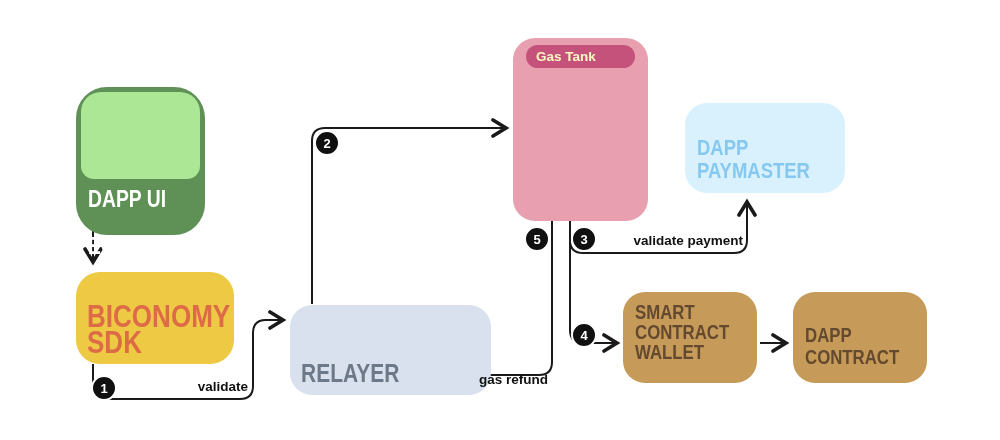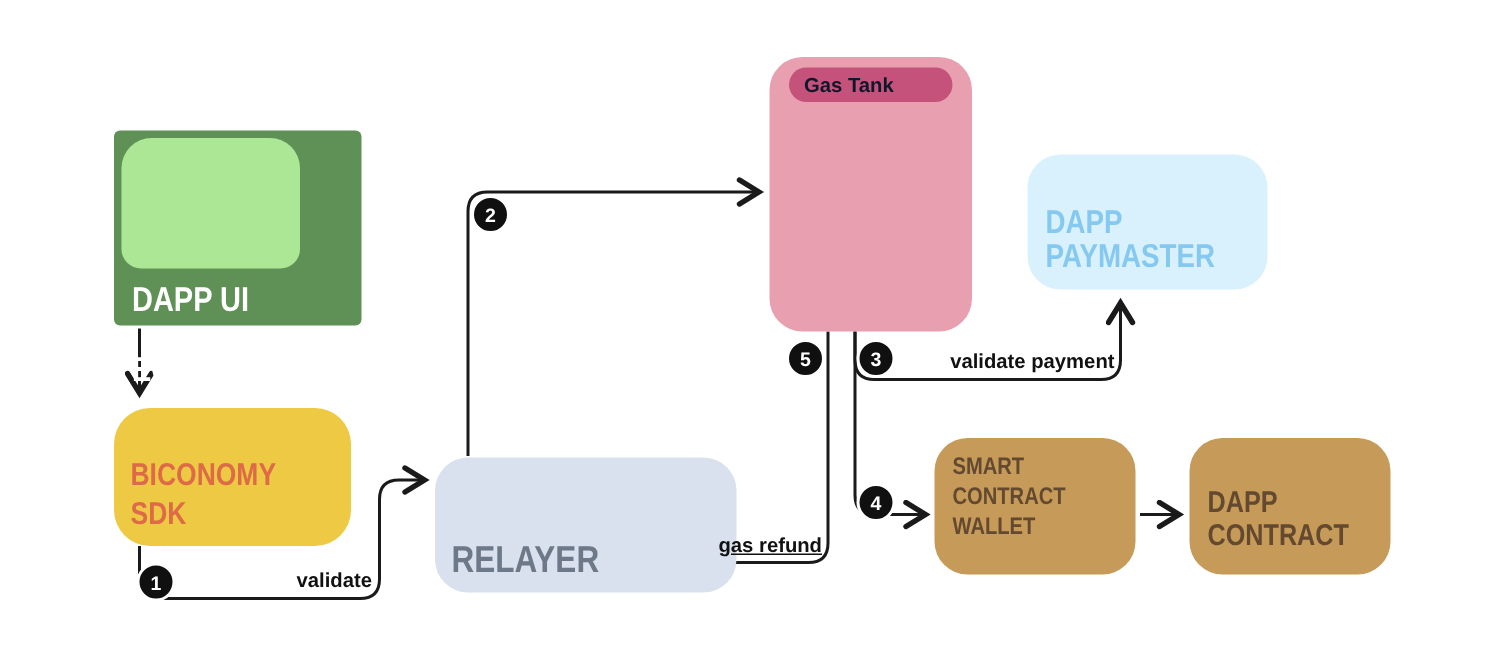--- a/index.html
+++ b/index.html
@@ -3,54 +3,54 @@
 <meta charset="utf-8">
 <style>
   html,body{margin:0;padding:0;background:#fff;}
   #stage{
     position:relative;width:1000px;height:440px;background:#ffffff;overflow:hidden;
     font-family:"Liberation Sans", sans-serif;
   }
   .node{position:absolute;border-radius:22px;}
   .hline{transform:scaleX(0.84);transform-origin:0 50%;white-space:nowrap;font-weight:bold;}
   
-  #eoa-box{left:76px;top:87px;width:129px;height:130px;background:#5f9156;border-radius:4px;padding-left:36px;}
+  #eoa-box{left:76px;top:87px;width:129px;height:148px;background:#5f9156;border-radius:31px;}
   #eoa-inner{position:absolute;left:5px;top:5px;width:119px;height:87px;background:#abe795;border-radius:20px 20px 13px 13px;}
   #eoa-sub{position:absolute;left:12px;top:99px;font-size:23px;color:#ffffff;}
   
   #sdk-box{left:76px;top:272px;width:158px;height:92px;background:#edc944;border-radius:24px;}
-  #sdk-text{position:absolute;left:11px;top:32px;font-size:21px;line-height:26px;color:#dd6b47;}
+  #sdk-text{position:absolute;left:11px;top:32px;font-size:31px;line-height:26px;color:#dd6b47;}
   
   #relayer-box{left:290px;top:305px;width:162px;height:90px;background:#d8e1ed;border-radius:22px;padding-left:39px;}
   #relayer-text{position:absolute;left:11px;bottom:7px;font-size:25px;color:#6d7888;}
   
   #entry-box{left:513px;top:38px;width:135px;height:183px;background:#e89fb0;border-radius:22px;}
   #gastank-pill{position:absolute;left:13px;top:7px;width:109px;height:23px;background:#c5527a;border-radius:12px;
     display:flex;align-items:center;padding-left:10px;box-sizing:border-box;}
-  #gastank-pill span{color:#0f172a;font-size:13.5px;font-weight:600;}
+  #gastank-pill span{color:#fef9c3;font-size:13.5px;font-weight:600;}
   #entry-text{position:absolute;left:14px;top:121px;font-size:22px;line-height:26px;color:#d4517a;}
   
   #paymaster-box{left:685px;top:103px;width:160px;height:90px;background:#d9f1fd;border-radius:22px;}
   #paymaster-text{position:absolute;left:12px;top:33px;font-size:22px;line-height:23px;color:#85c9f0;}
   
   #scw-box{left:623px;top:292px;width:134px;height:91px;background:#c69a58;border-radius:22px;}
-  #scw-text{position:absolute;left:12px;top:10px;font-size:16px;line-height:20px;color:#63492f;}
+  #scw-text{position:absolute;left:12px;top:10px;font-size:20px;line-height:20px;color:#63492f;}
   
   #dappc-box{left:793px;top:292px;width:134px;height:91px;background:#c69a58;border-radius:22px;}
   #dappc-text{position:absolute;left:12px;top:33px;font-size:20px;line-height:21.5px;color:#63492f;}
 
   #edges{position:absolute;left:0;top:0;width:1000px;height:440px;}
   .edge{fill:none;stroke:#1a1a1a;stroke-width:2;}
 
   .badge{position:absolute;width:22px;height:22px;border-radius:50%;background:#101010;border:2px solid #ffffff;
     display:flex;align-items:center;justify-content:center;color:#ffffff;font-size:13px;font-weight:bold;box-sizing:content-box;}
   .edge-label{position:absolute;font-size:13.5px;font-weight:600;color:#111111;text-align:right;white-space:nowrap;}
   #label-signature{left:148px;top:379px;width:100px;}
   #label-validate{left:628px;top:233px;width:115px;text-align:right;}
-  #label-gasrefund{left:478px;top:356px;width:70px;text-decoration:underline;}
+  #label-gasrefund{left:478px;top:372px;width:70px;}
 </style>
 </head>
 <body>
 
 <div id="stage">
 
   <svg id="edges" viewBox="0 0 1000 440">
     <defs>
       <marker id="arw" viewBox="0 0 10 10" refX="8" refY="5" markerWidth="10" markerHeight="10" orient="auto-start-reverse">
         <path d="M1.5,1 L8,5 L1.5,9" fill="none" stroke="#1a1a1a" stroke-width="1.8" stroke-linecap="round"></path>

